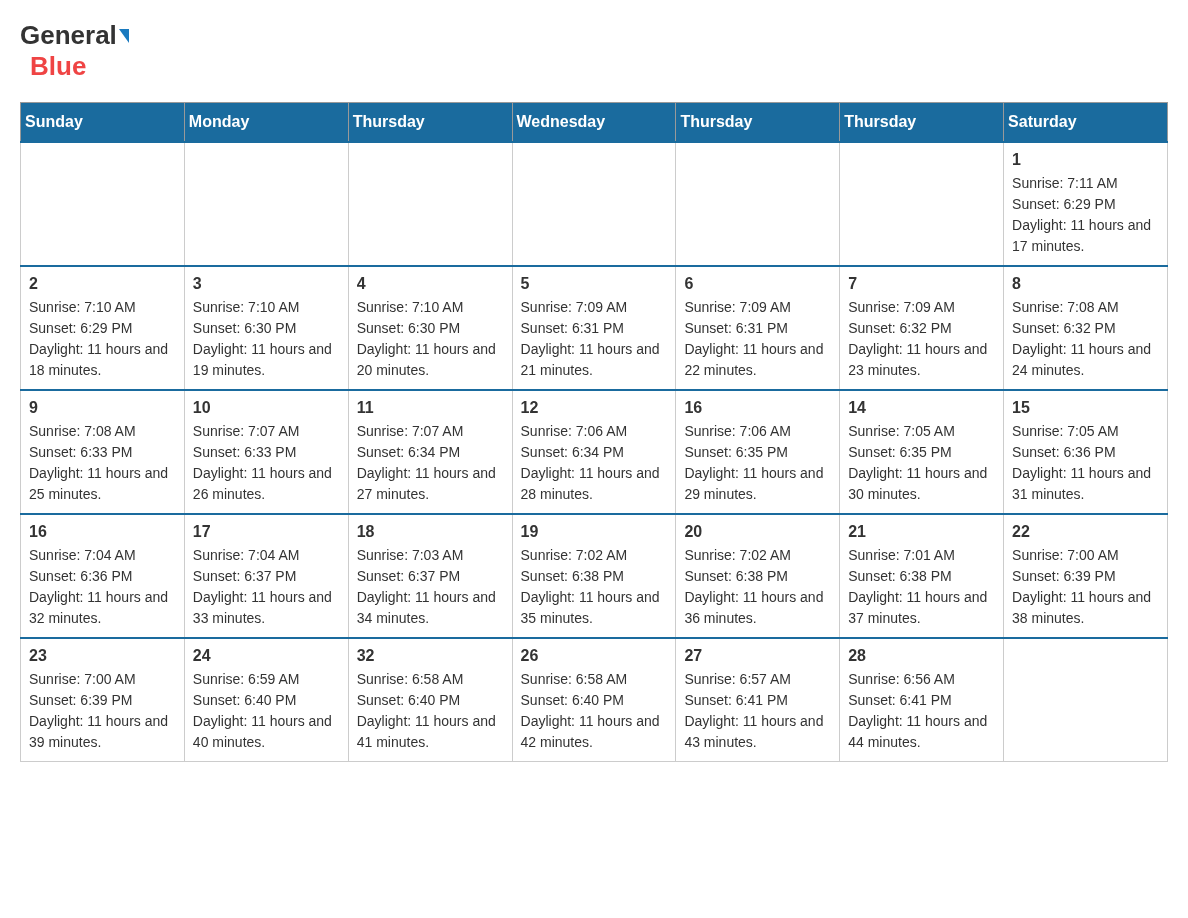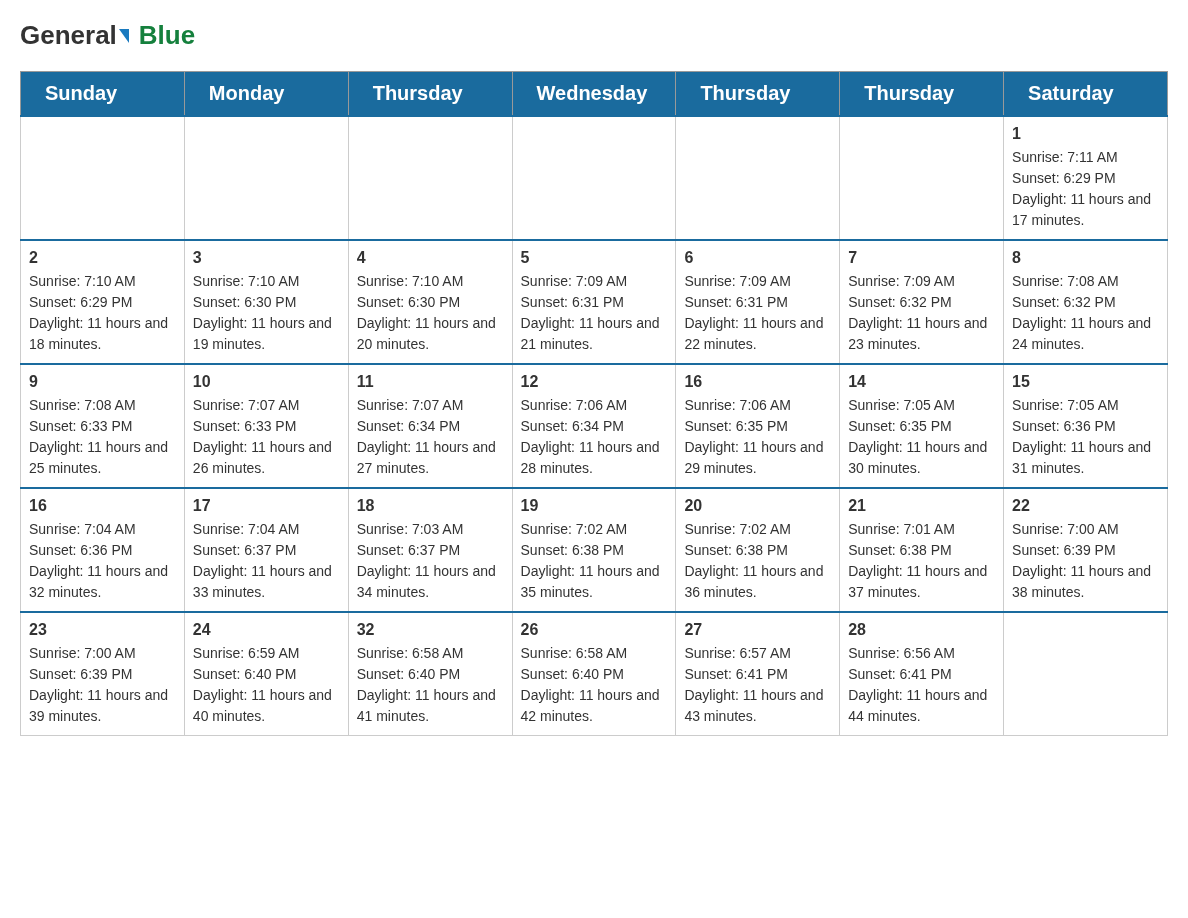--- a/index.html
+++ b/index.html
@@ -12,41 +12,42 @@
       min-height: 918px;
     }
     .header {
       display: flex;
       justify-content: space-between;
       align-items: flex-start;
       margin-bottom: 20px;
     }
     .logo {
       display: flex;
+      flex-direction: column;
       align-items: flex-start;
     }
     .logo-text-general {
       font-size: 26px;
       font-weight: bold;
       color: #333;
     }
     .logo-arrow {
       display: inline-block;
       width: 0;
       height: 0;
       border-left: 10px solid transparent;
       border-right: 0px solid transparent;
       border-top: 14px solid #1a7abf;
       margin-left: 2px;
       vertical-align: middle;
     }
     .logo-blue {
       font-size: 26px;
       font-weight: bold;
-      color: #15803d;
+      color: #ef4444;
       margin-left: 10px;
     }
     .logo-row1 {
       display: flex;
       align-items: center;
     }
     .title-block {
       text-align: right;
     }
     .title-block h1 {
@@ -61,22 +62,22 @@
     }
     .calendar {
       width: 100%;
       border-collapse: collapse;
       border: 1px solid #999;
     }
     .calendar th {
       background-color: #1a6b9e;
       color: #fff;
       text-align: left;
-      padding: 10px 24px;
-      font-size: 20px;
+      padding: 10px 4px;
+      font-size: 16px;
       border: 1px solid #999;
     }
     .calendar td {
       vertical-align: top;
       padding: 8px;
       border: 1px solid #ccc;
       width: 14.28%;
       min-height: 110px;
       font-size: 13px;
       color: #333;

